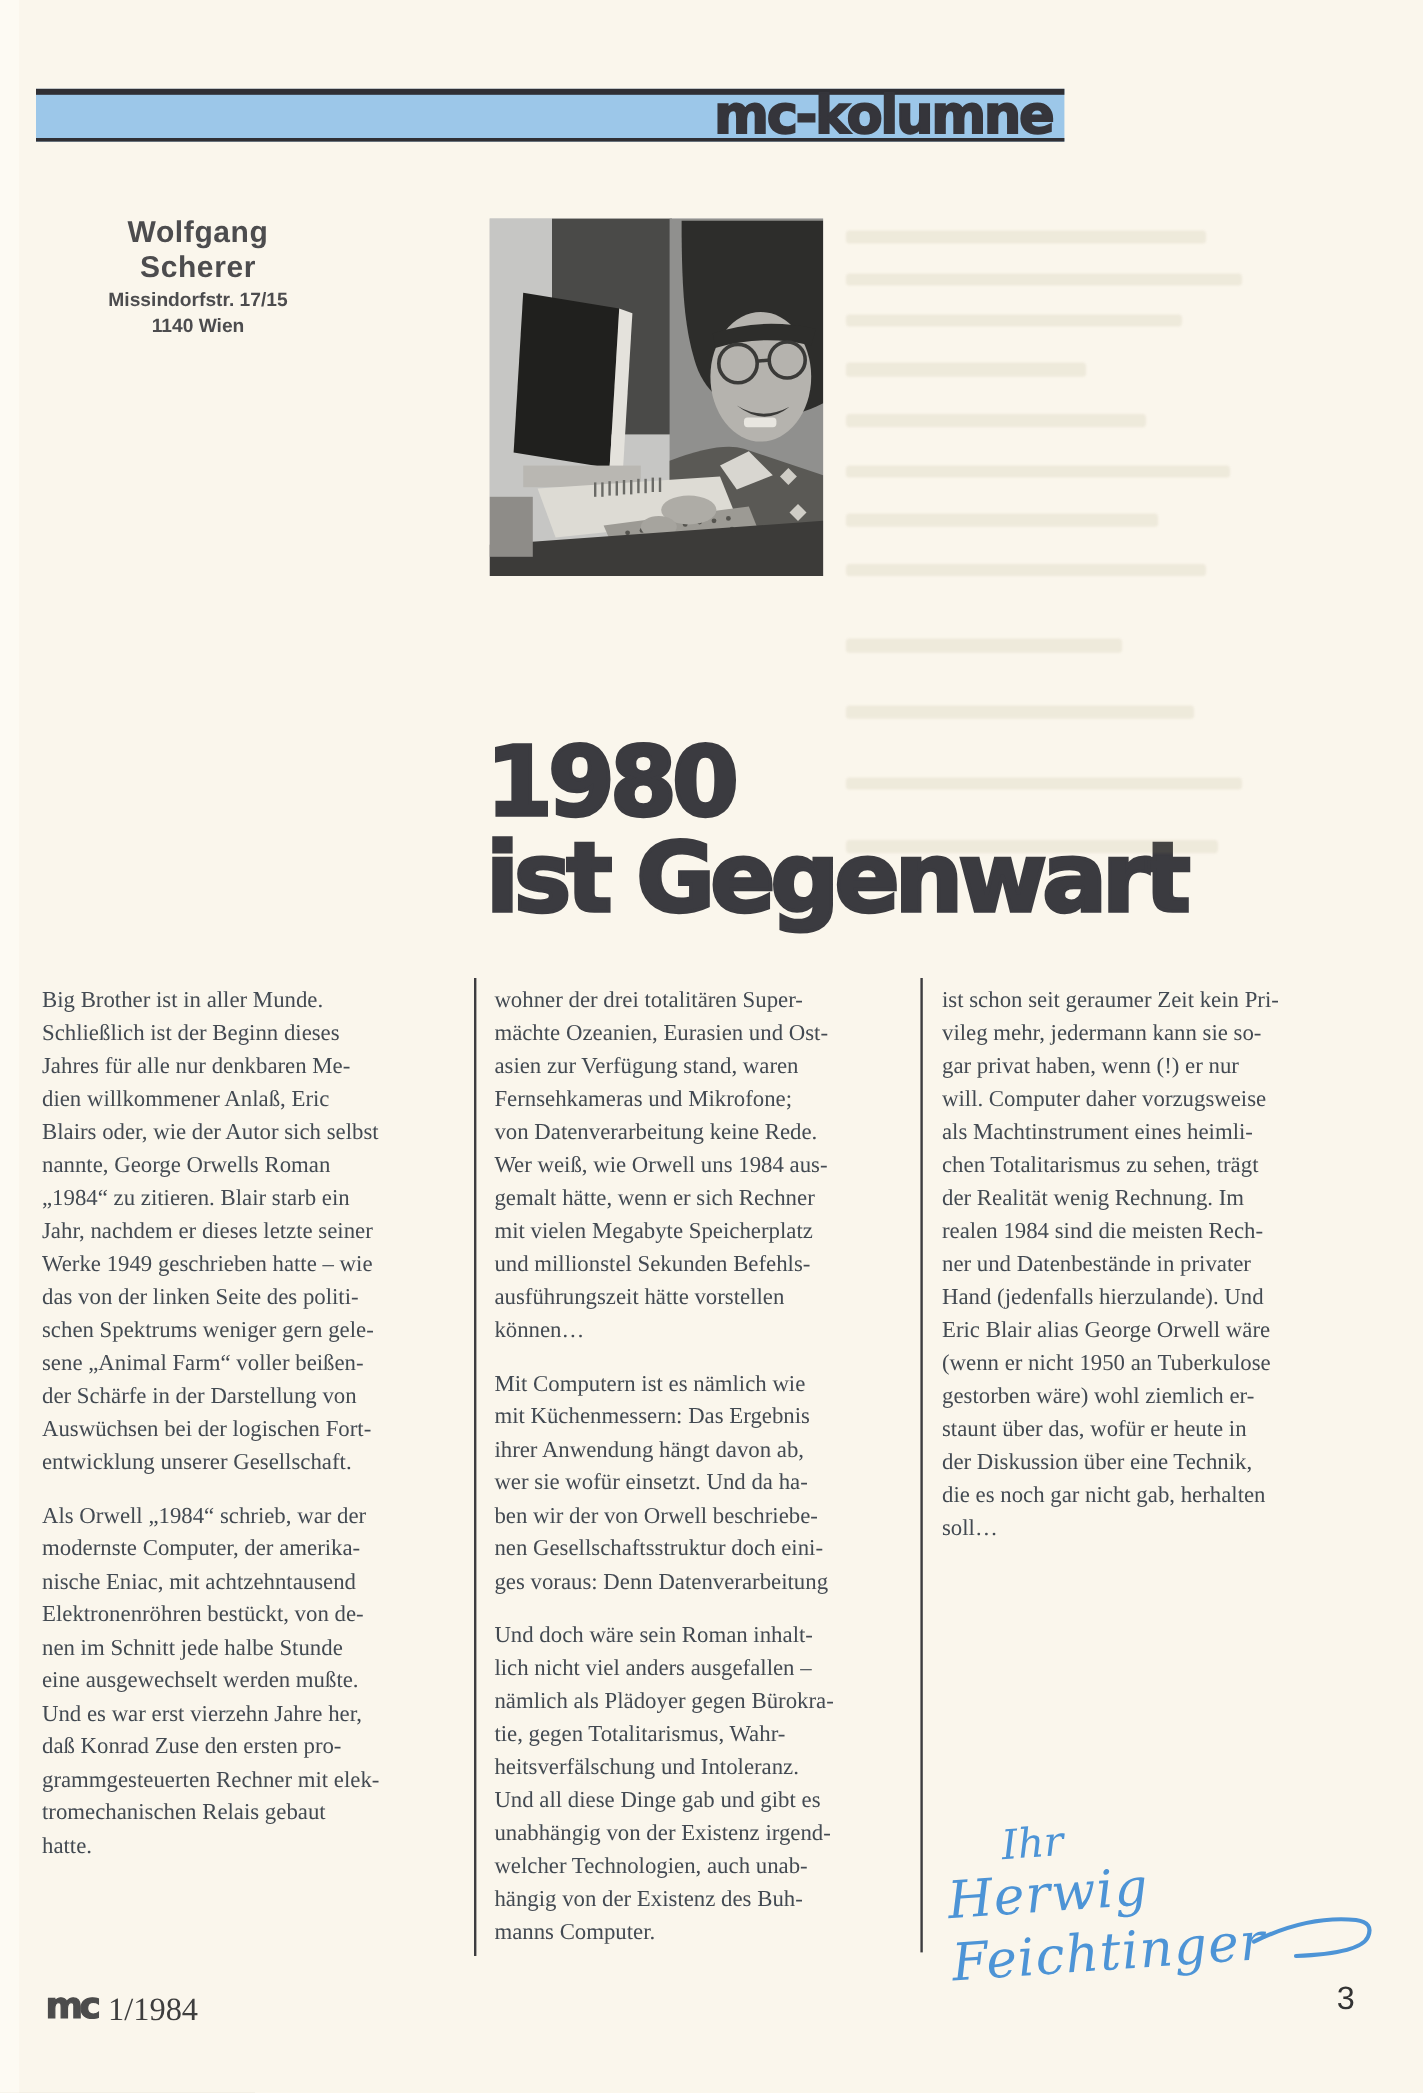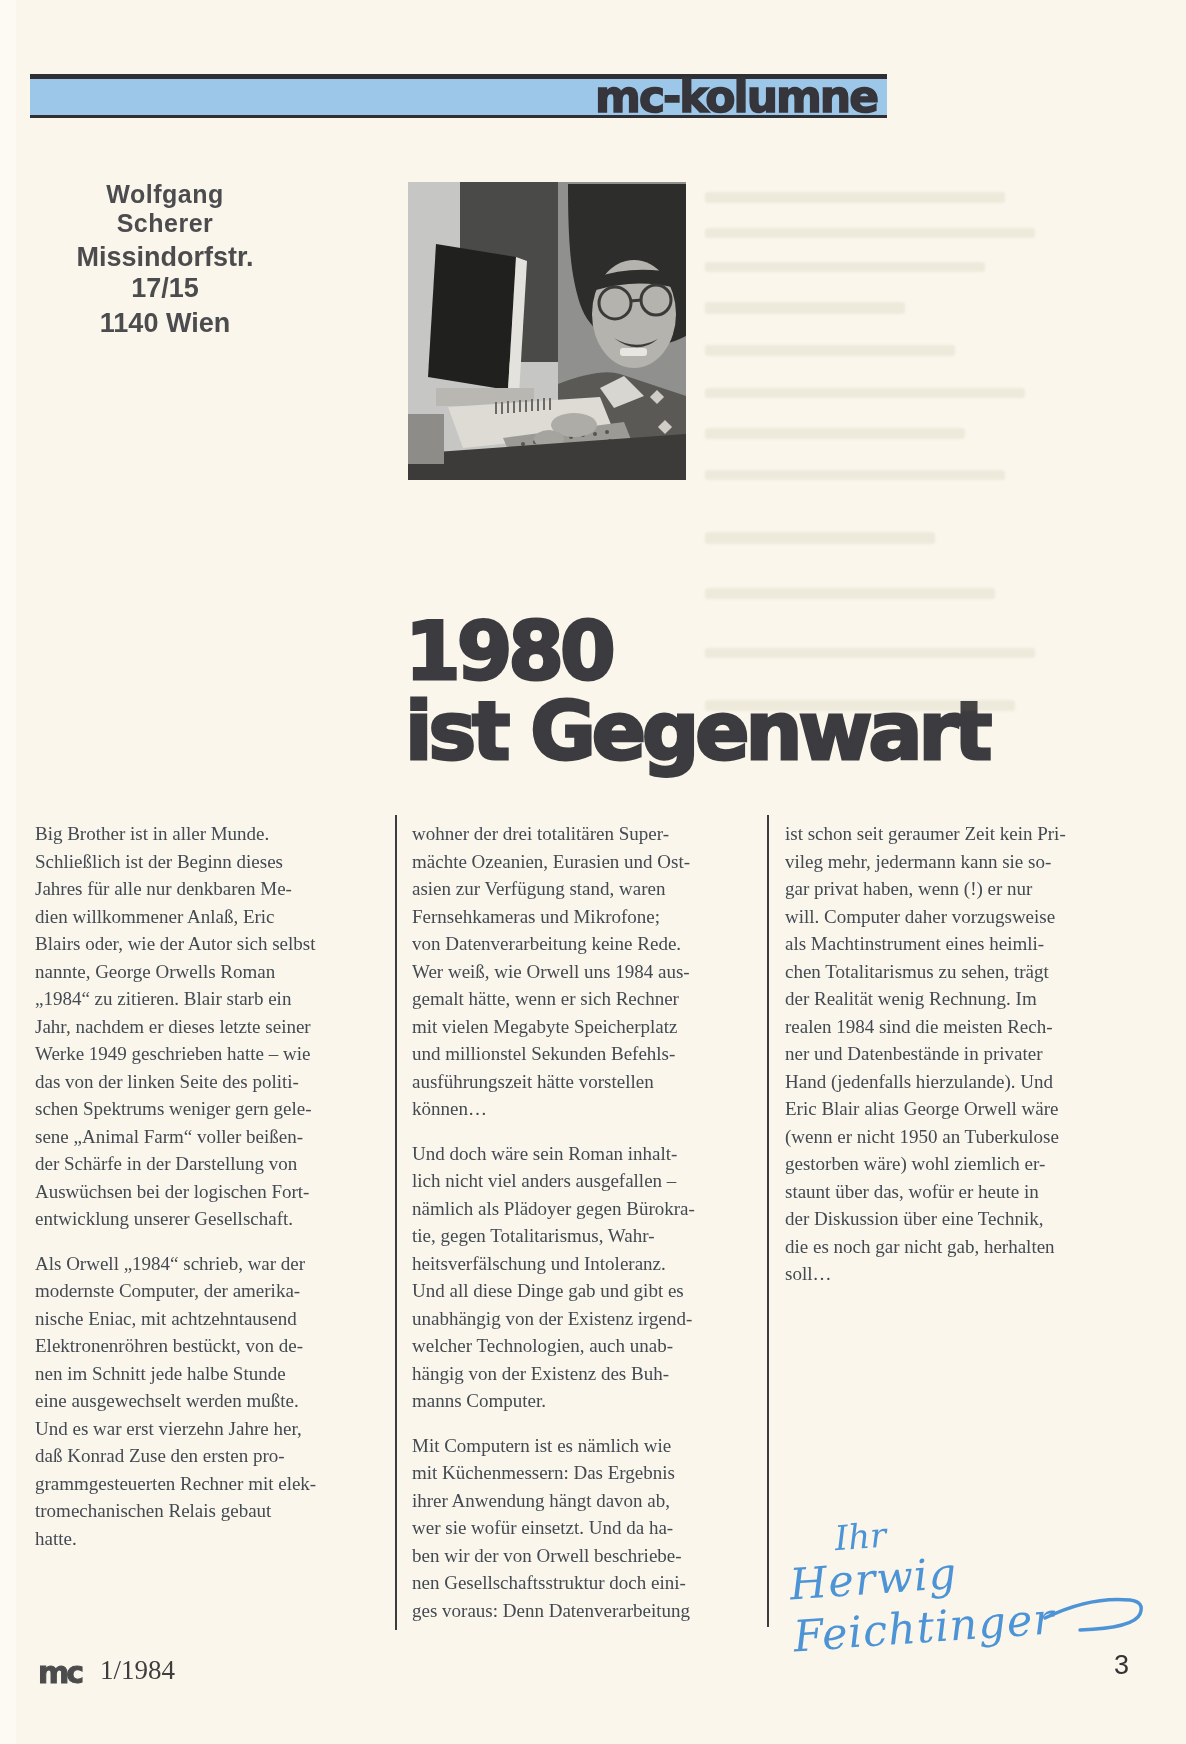--- a/index.html
+++ b/index.html
@@ -21,21 +21,21 @@
   }
   .header-title {
     font-family:"DejaVu Sans", sans-serif; font-weight:900; font-size:44px;
     line-height:36px; color:#35353b; letter-spacing:-2px;
     -webkit-text-stroke:1.5px #35353b;
   }
 
   
   .author { position:absolute; left:60px; top:180px; width:210px; text-align:center; color:#4c4c4e; }
   .author .name { font-size:25px; font-weight:bold; letter-spacing:0.5px; }
-  .author .addr { font-size:27px; font-weight:bold; margin-top:4px; }
+  .author .addr { font-size:16px; font-weight:bold; margin-top:4px; }
 
   
   .photo { position:absolute; left:408px; top:182px; width:278px; height:298px; background:#c6c6c4; }
   .photo svg { display:block; width:100%; height:100%; }
 
   
   .main-title {
     position:absolute; left:405px; top:612px; width:640px;
     font-family:"DejaVu Sans", sans-serif; font-weight:900;
     font-size:80px; line-height:80px; letter-spacing:-4px;
@@ -59,21 +59,21 @@
   .divider.d1 { left:395px; }
   .divider.d2 { left:767px; height:812px; }
 
   
   .signature { position:absolute; left:790px; top:1512px; width:360px; color:#4d94d6; transform:rotate(-4deg); }
   .signature .sal { display:block; margin-left:48px; font-family:"DejaVu Serif", serif; font-style:italic; font-size:34px; line-height:34px; }
   .signature .name { display:block; font-family:"DejaVu Serif", serif; font-style:italic; font-size:43px; line-height:52px; letter-spacing:1px; }
   .signature-flourish { position:absolute; left:1040px; top:1580px; }
 
   
-  .footer-left { position:absolute; left:38px; top:1655px; display:flex; align-items:flex-start; gap:19px; color:#3e3e3e; }
+  .footer-left { position:absolute; left:38px; top:1655px; display:flex; align-items:flex-end; gap:9px; color:#3e3e3e; }
   .footer-logo { font-family:"DejaVu Sans", sans-serif; font-weight:900; font-size:30px; letter-spacing:-3px; color:#4c4c4c; -webkit-text-stroke:1px #4c4c4c; }
   .footer-issue { font-size:27px;font-family:Liberation Serif, serif; }
   .footer-page { position:absolute; left:1114px; top:1650px; font-size:27px; color:#333; }
 </style>
 </head>
 <body>
 
 <div class="page">
   <div class="scan-edge"></div>
 
@@ -203,37 +203,37 @@
 mächte Ozeanien, Eurasien und Ost-
 asien zur Verfügung stand, waren
 Fernsehkameras und Mikrofone;
 von Datenverarbeitung keine Rede.
 Wer weiß, wie Orwell uns 1984 aus-
 gemalt hätte, wenn er sich Rechner
 mit vielen Megabyte Speicherplatz
 und millionstel Sekunden Befehls-
 ausführungszeit hätte vorstellen
 können…</p>
+    <p>Mit Computern ist es nämlich wie
+mit Küchenmessern: Das Ergebnis
+ihrer Anwendung hängt davon ab,
+wer sie wofür einsetzt. Und da ha-
+ben wir der von Orwell beschriebe-
+nen Gesellschaftsstruktur doch eini-
+ges voraus: Denn Datenverarbeitung</p>
     <p>Und doch wäre sein Roman inhalt-
 lich nicht viel anders ausgefallen –
 nämlich als Plädoyer gegen Bürokra-
 tie, gegen Totalitarismus, Wahr-
 heitsverfälschung und Intoleranz.
 Und all diese Dinge gab und gibt es
 unabhängig von der Existenz irgend-
 welcher Technologien, auch unab-
 hängig von der Existenz des Buh-
 manns Computer.</p>
-    <p>Mit Computern ist es nämlich wie
-mit Küchenmessern: Das Ergebnis
-ihrer Anwendung hängt davon ab,
-wer sie wofür einsetzt. Und da ha-
-ben wir der von Orwell beschriebe-
-nen Gesellschaftsstruktur doch eini-
-ges voraus: Denn Datenverarbeitung</p>
   </div>
   <div class="col col3">
     <p>ist schon seit geraumer Zeit kein Pri-
 vileg mehr, jedermann kann sie so-
 gar privat haben, wenn (!) er nur
 will. Computer daher vorzugsweise
 als Machtinstrument eines heimli-
 chen Totalitarismus zu sehen, trägt
 der Realität wenig Rechnung. Im
 realen 1984 sind die meisten Rech-

